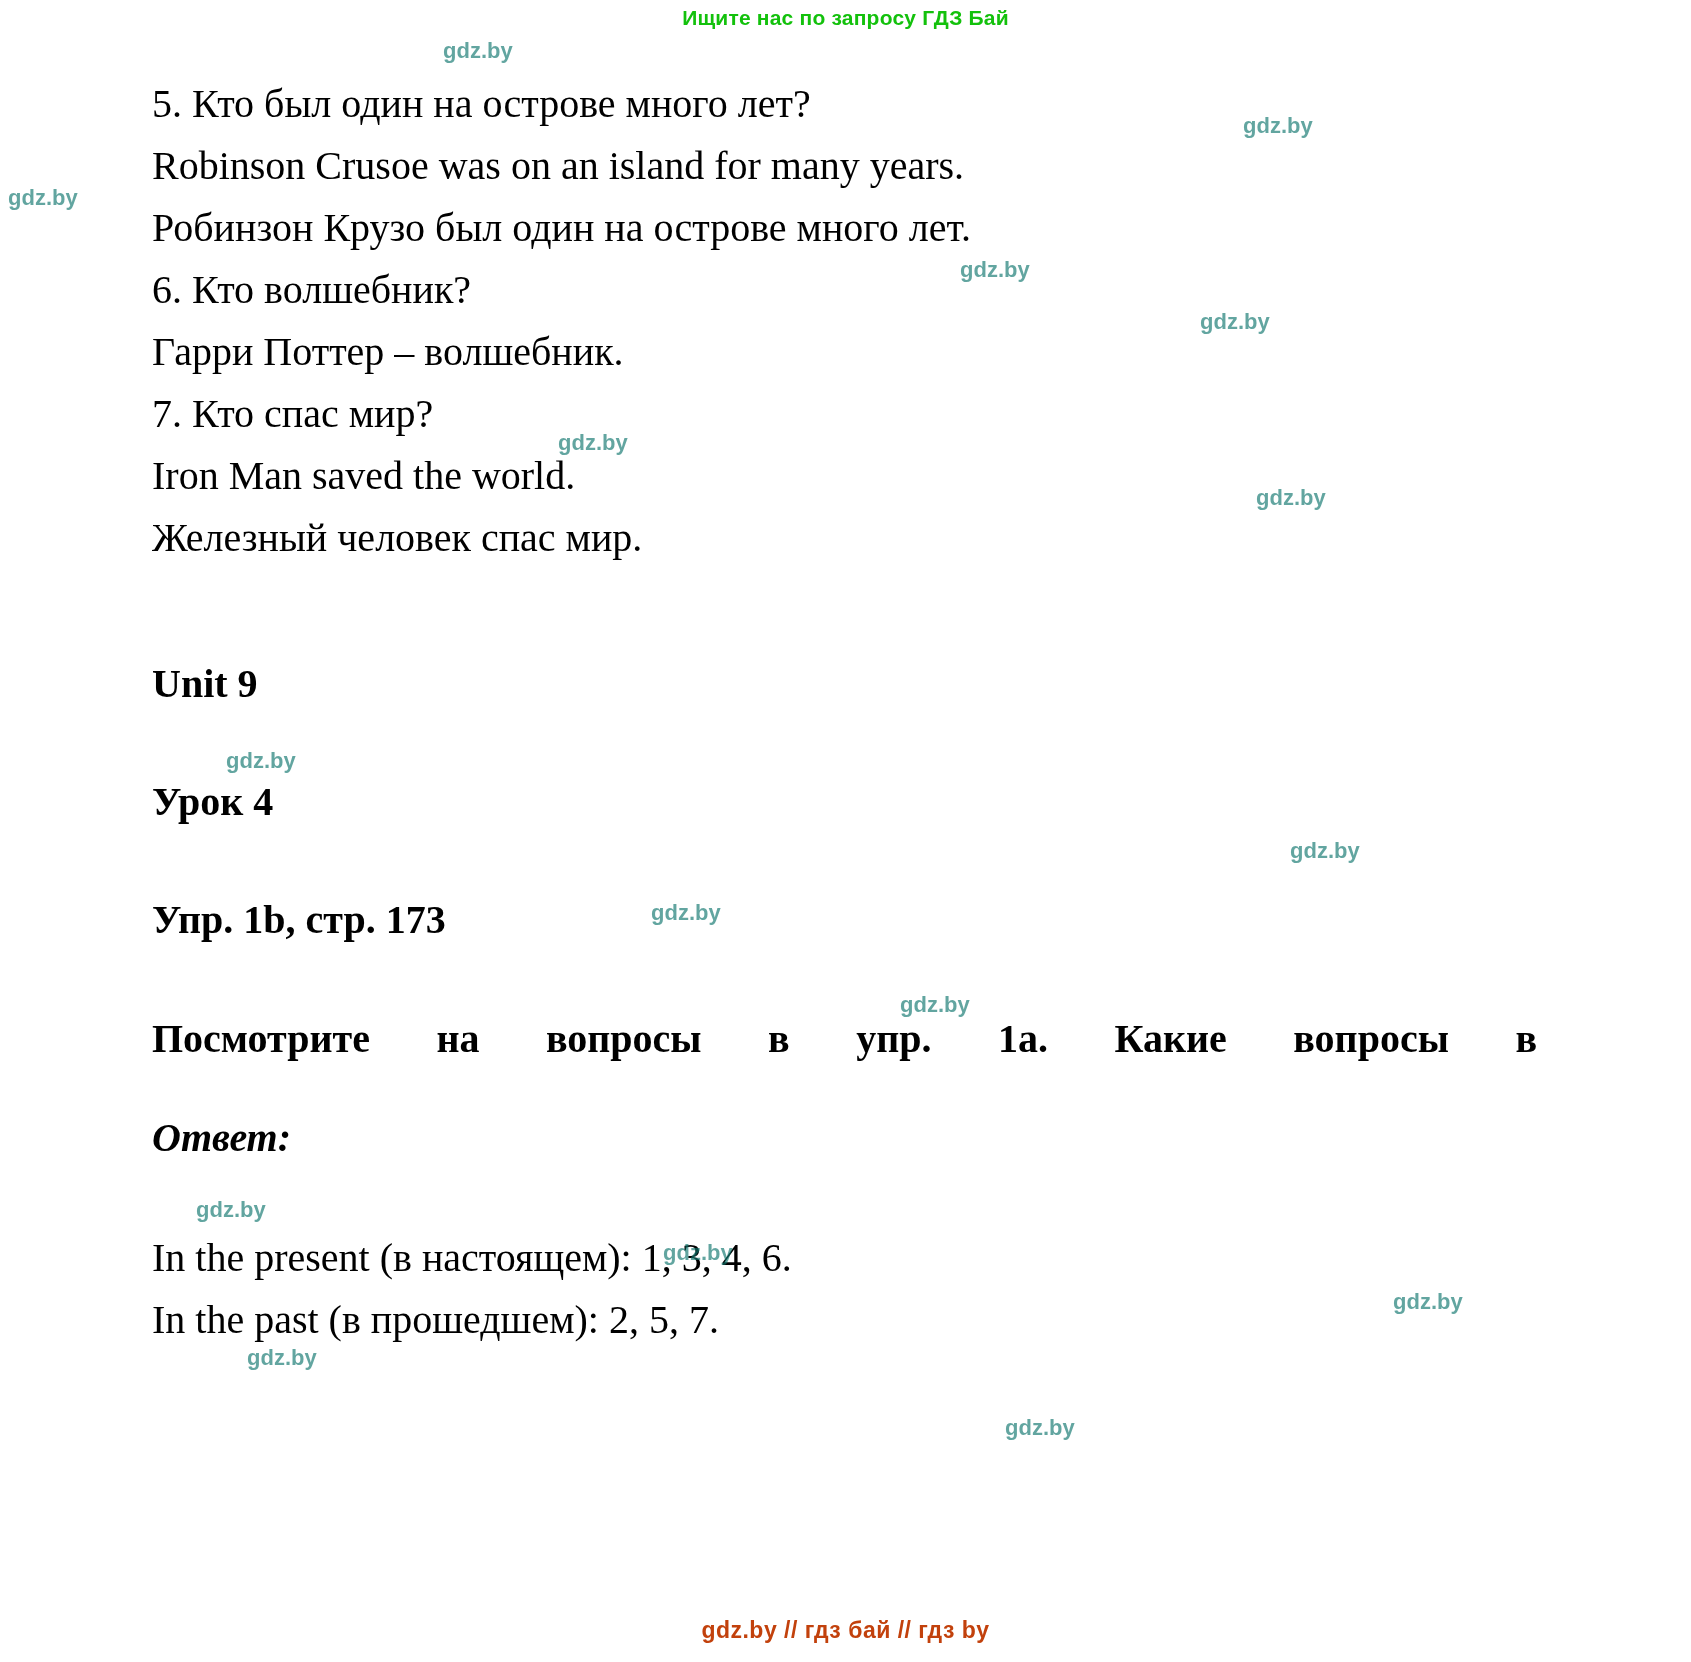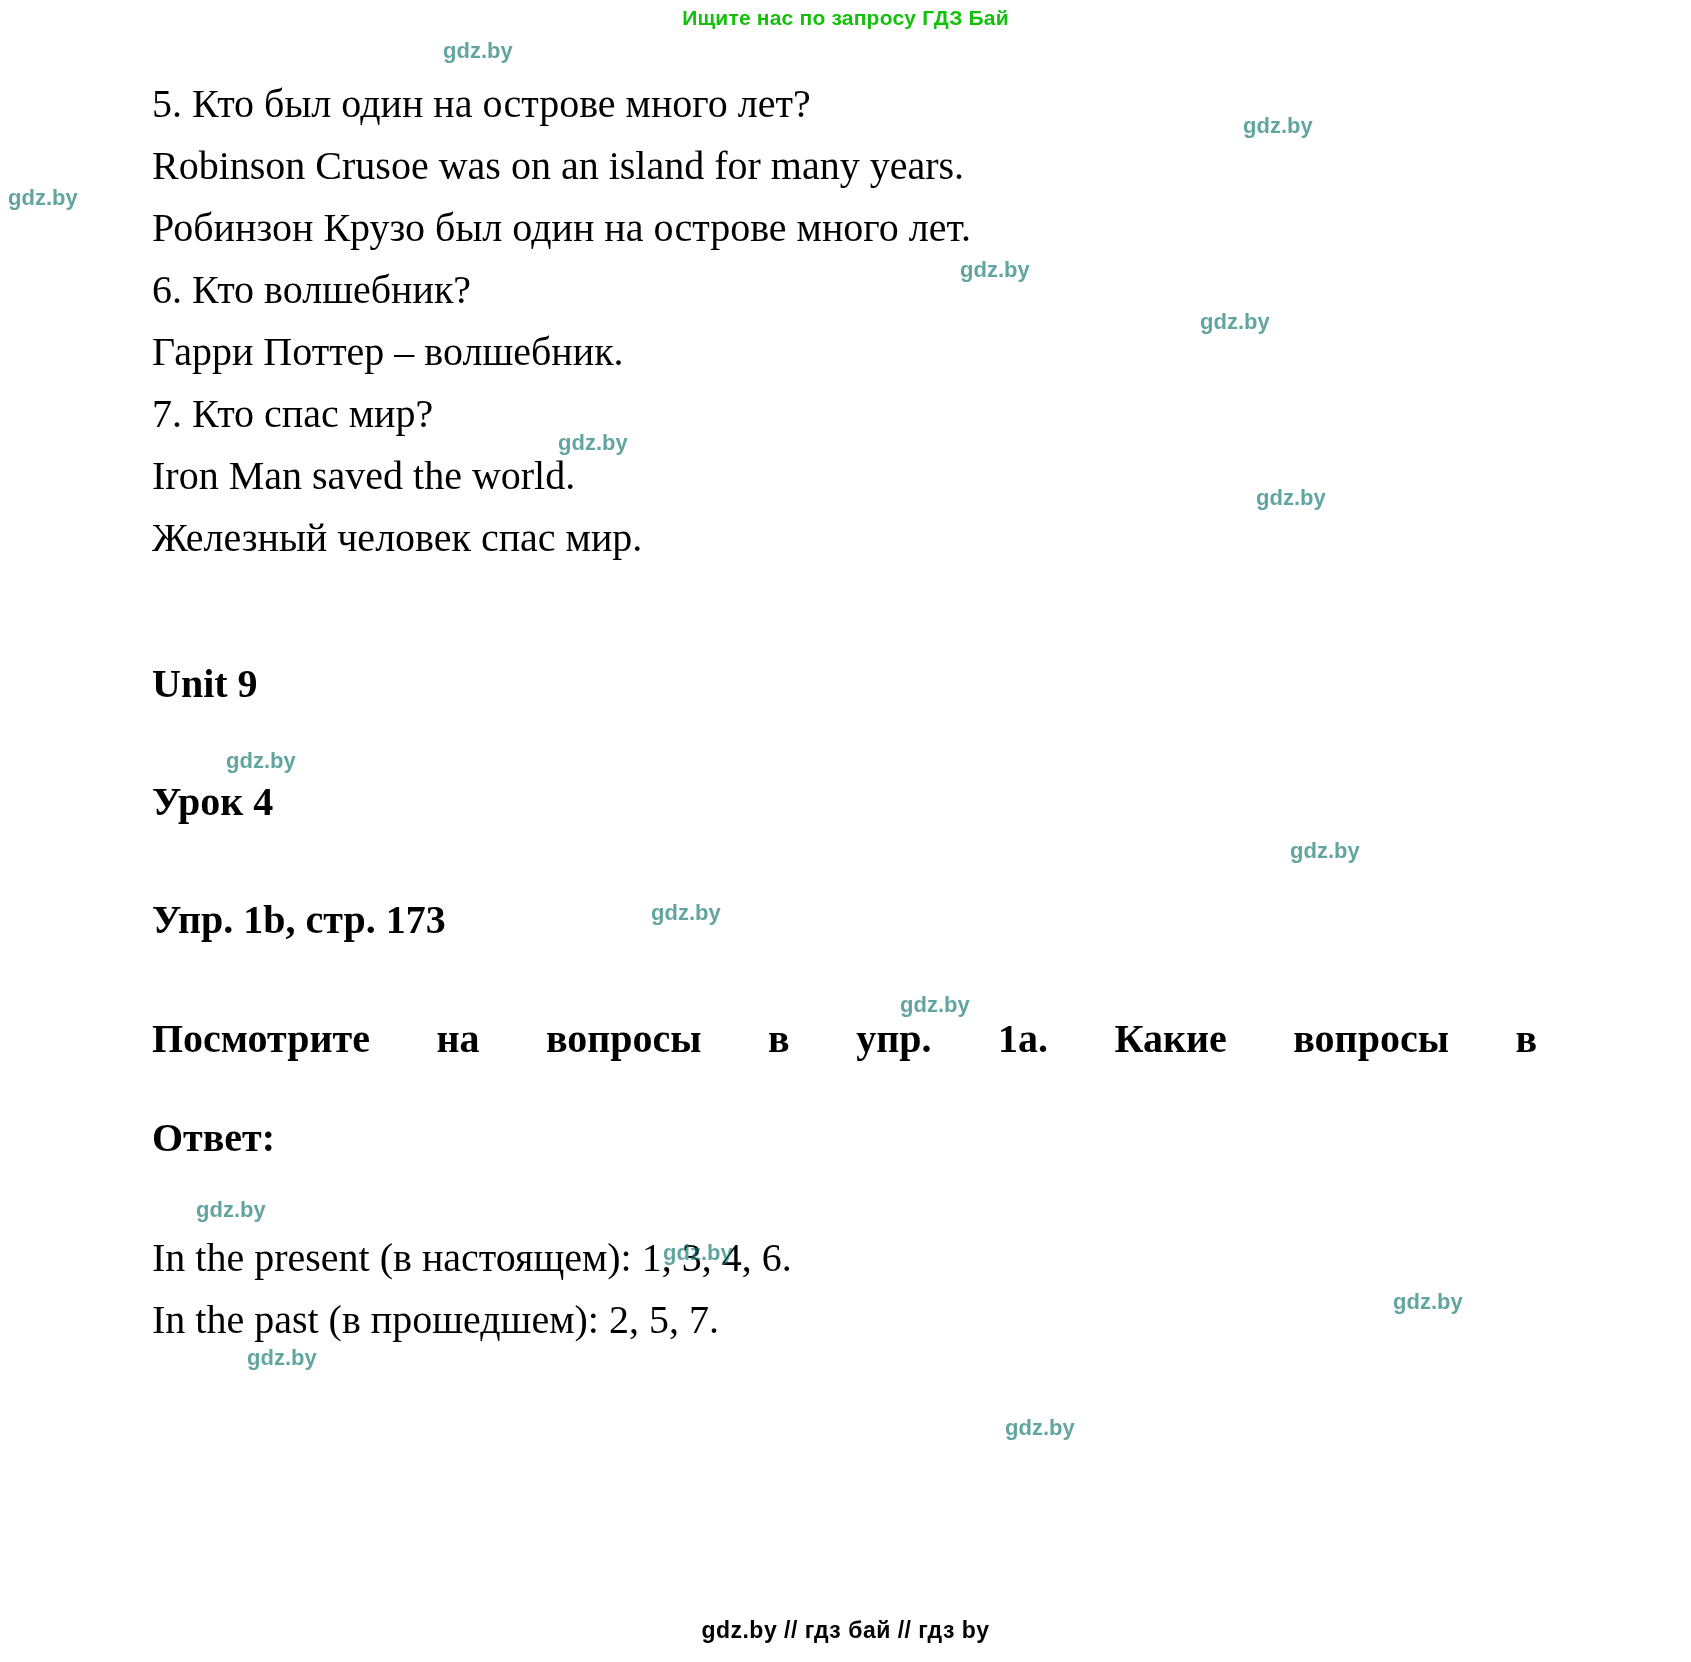--- a/index.html
+++ b/index.html
@@ -67,41 +67,42 @@
     text-justify: inter-word;
     width: 1385px;
   }
   .task .lastline {
     text-align: left;
   }
   .answer-label {
     font-size: 40px;
     font-weight: bold;
     line-height: 58px;
+    font-style: italic;
   }
   .wm {
     position: absolute;
     font-family: "Liberation Sans", sans-serif;
     font-size: 22px;
     font-weight: bold;
     color: #0f766e;
     opacity: 0.65;
     white-space: nowrap;
     pointer-events: none;
   }
   .footer {
     position: absolute;
     left: 0;
     bottom: 18px;
     width: 1691px;
     text-align: center;
     font-family: "Liberation Sans", sans-serif;
     font-size: 23px;
     font-weight: bold;
-    color: #000000;
+    color: #c2410c;
     letter-spacing: 0.5px;
   }
 </style>
 </head>
 <body>
 
 <div class="page">
 
   <div class="top-banner">Ищите нас по запросу ГДЗ Бай</div>
 

